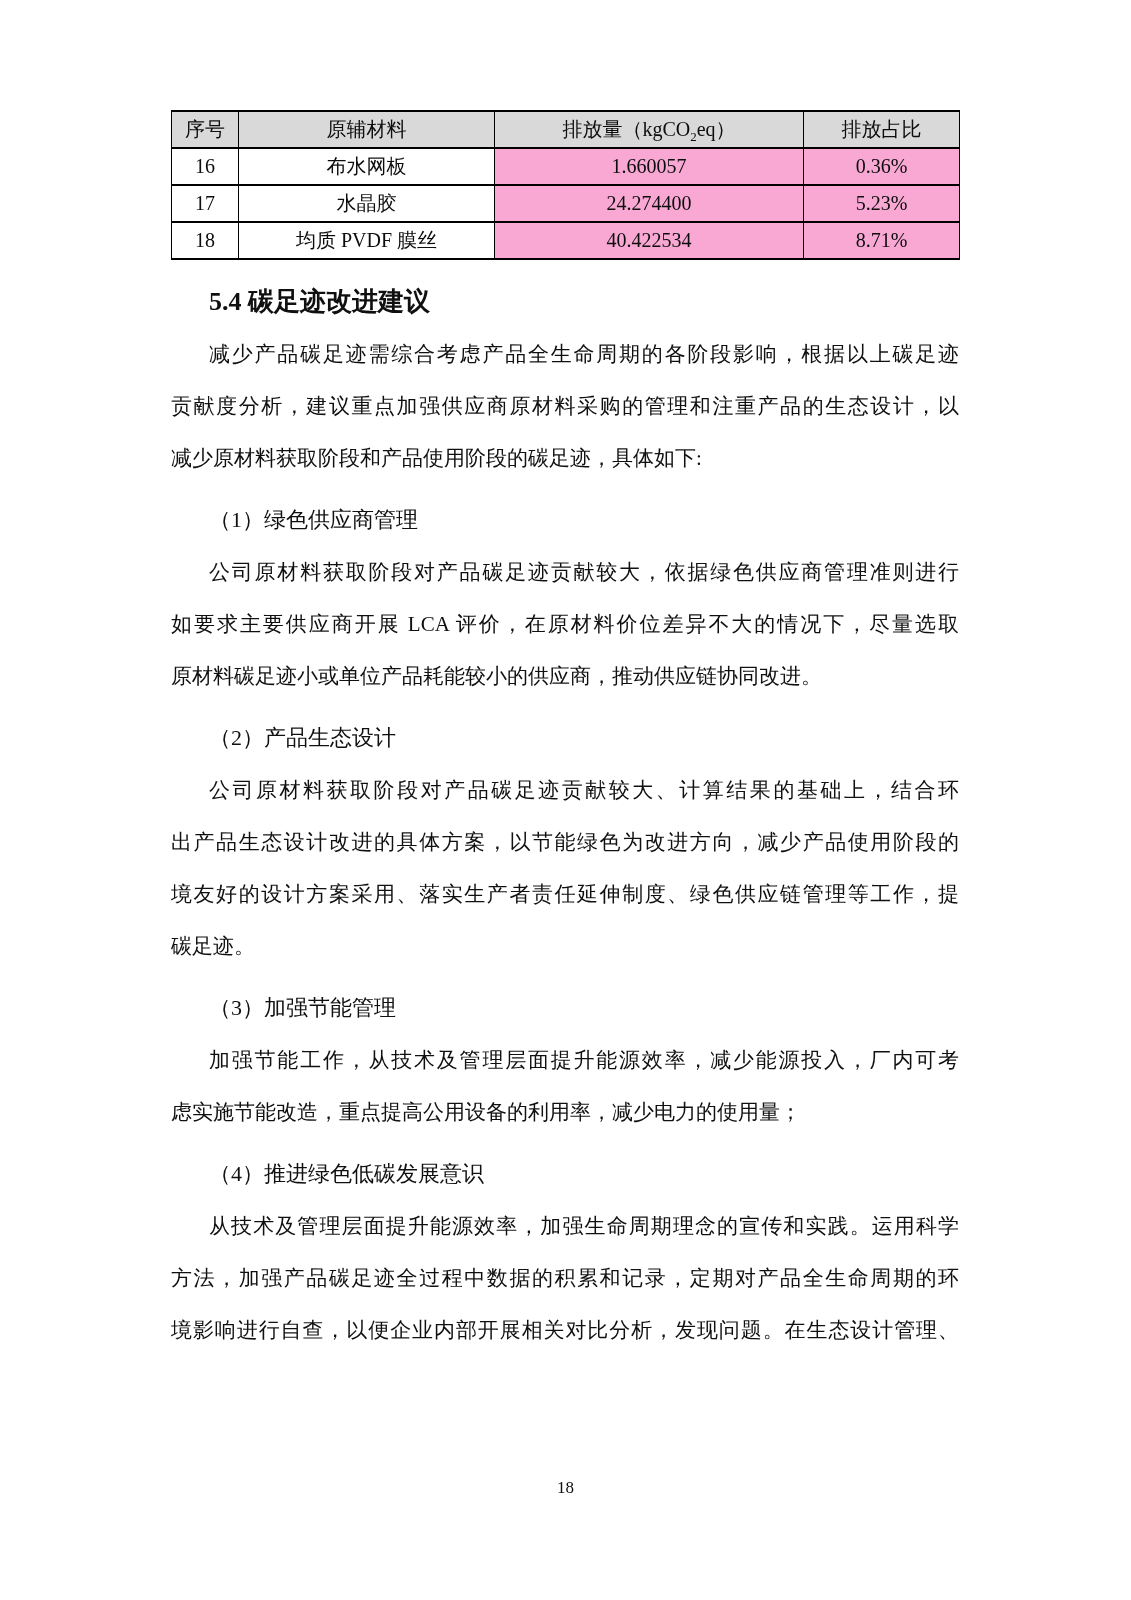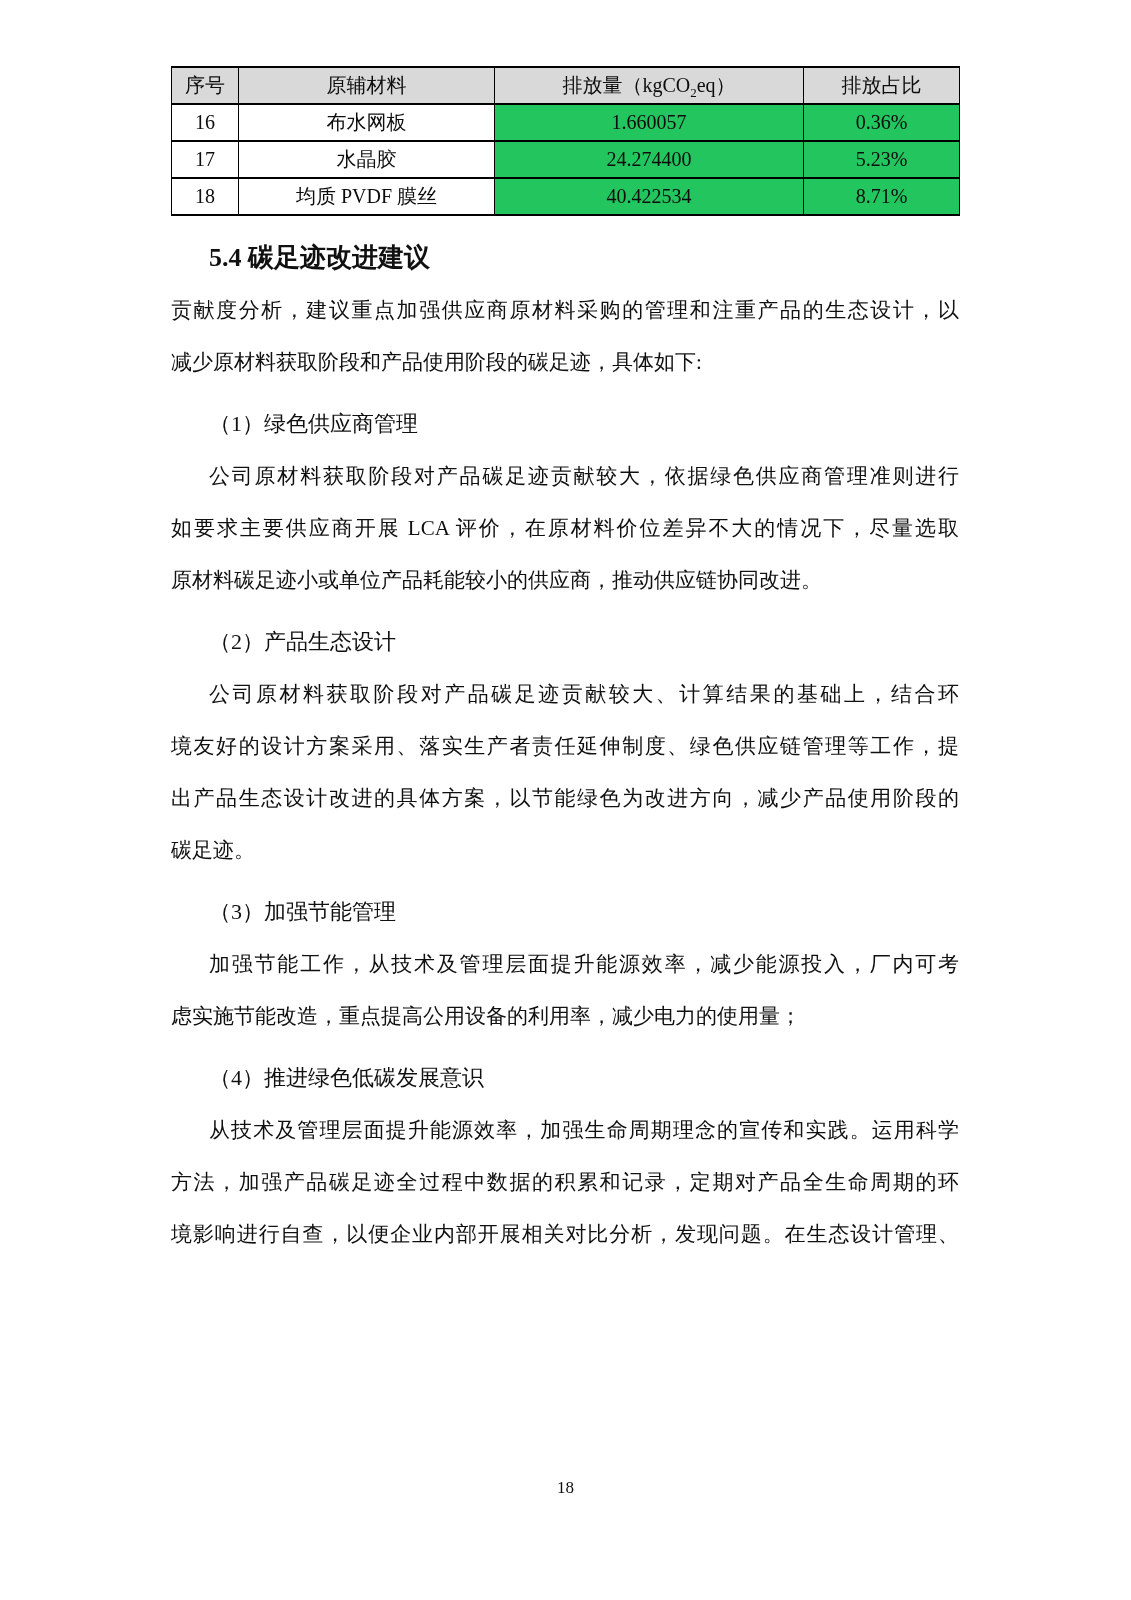--- a/index.html
+++ b/index.html
@@ -4,21 +4,21 @@
 <title>Document Page 18</title>
 <style>
   * { margin:0; padding:0; box-sizing:border-box; }
   html, body { background:#ffffff; }
   .page {
     width:1131px; height:1600px;
     margin:0 auto;
     background:#ffffff;
     color:#101010;
     font-family:"Liberation Serif","DejaVu Serif",serif;
-    padding:66px 172px 0 171px;
+    padding:110px 172px 0 171px;
     position:relative;
     overflow:hidden;
   }
 
   
   table.emissions {
     width:788px;
     border-collapse:collapse;
     table-layout:fixed;
     font-size:20px;
@@ -31,21 +31,21 @@
     border-bottom:2px solid #000;
     text-align:center;
     vertical-align:middle;
     height:37px;
     padding:0 2px;
     font-weight:400;
     overflow:hidden;
     white-space:nowrap;
   }
   table.emissions thead th { background:#d9d9d9; }
-  table.emissions td.shaded { background:#22c55e; }
+  table.emissions td.shaded { background:#f9a8d4; }
   table.emissions sub { font-size:13px; line-height:0; }
 
   
   .sec-heading {
     font-size:26px;
     font-weight:700;
     line-height:52px;
     text-indent:38px;
     margin-top:16px;
     white-space:nowrap;
@@ -115,36 +115,37 @@
         <td>均质 PVDF 膜丝</td>
         <td class="shaded">40.422534</td>
         <td class="shaded">8.71%</td>
       </tr>
     </tbody>
   </table>
 
   <h2 class="sec-heading">5.4 碳足迹改进建议</h2>
 
   <div class="para">
+    <div class="tline first full">减少产品碳足迹需综合考虑产品全生命周期的各阶段影响，根据以上碳足迹</div>
     <div class="tline full">贡献度分析，建议重点加强供应商原材料采购的管理和注重产品的生态设计，以</div>
     <div class="tline">减少原材料获取阶段和产品使用阶段的碳足迹，具体如下:</div>
   </div>
 
   <h3 class="sub-heading">（1）绿色供应商管理</h3>
   <div class="para">
     <div class="tline first full">公司原材料获取阶段对产品碳足迹贡献较大，依据绿色供应商管理准则进行</div>
     <div class="tline full">如要求主要供应商开展 LCA 评价，在原材料价位差异不大的情况下，尽量选取</div>
     <div class="tline">原材料碳足迹小或单位产品耗能较小的供应商，推动供应链协同改进。</div>
   </div>
 
   <h3 class="sub-heading">（2）产品生态设计</h3>
   <div class="para">
     <div class="tline first full">公司原材料获取阶段对产品碳足迹贡献较大、计算结果的基础上，结合环</div>
+    <div class="tline full">出产品生态设计改进的具体方案，以节能绿色为改进方向，减少产品使用阶段的</div>
     <div class="tline full">境友好的设计方案采用、落实生产者责任延伸制度、绿色供应链管理等工作，提</div>
-    <div class="tline full">出产品生态设计改进的具体方案，以节能绿色为改进方向，减少产品使用阶段的</div>
     <div class="tline">碳足迹。</div>
   </div>
 
   <h3 class="sub-heading">（3）加强节能管理</h3>
   <div class="para">
     <div class="tline first full">加强节能工作，从技术及管理层面提升能源效率，减少能源投入，厂内可考</div>
     <div class="tline">虑实施节能改造，重点提高公用设备的利用率，减少电力的使用量；</div>
   </div>
 
   <h3 class="sub-heading">（4）推进绿色低碳发展意识</h3>

